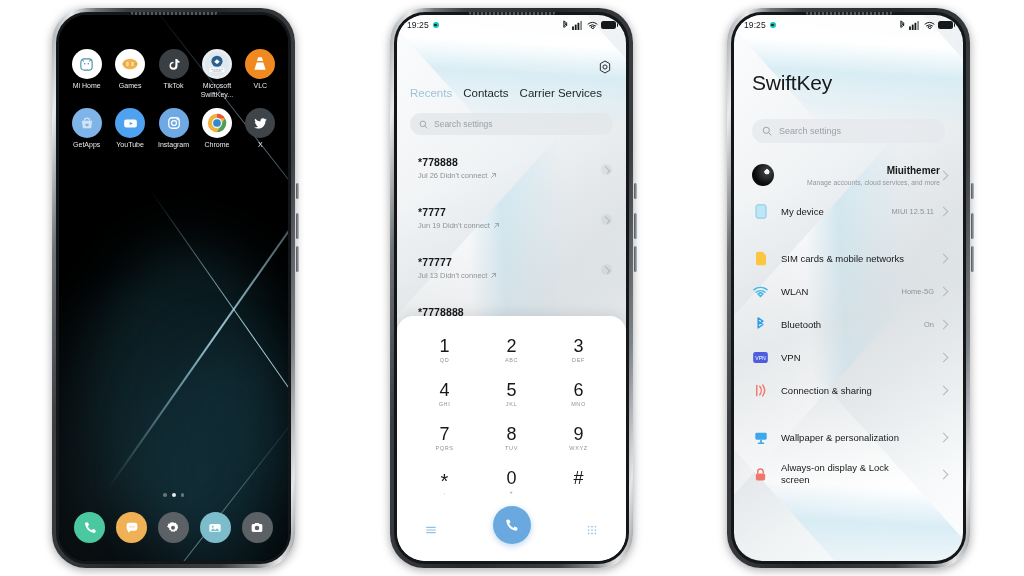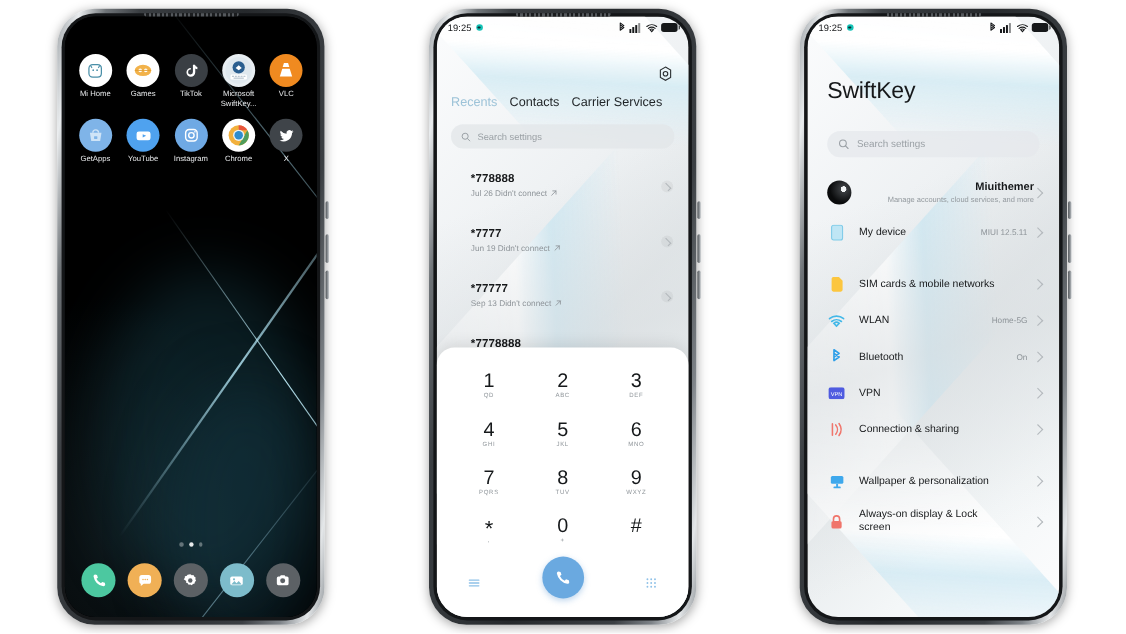--- a/index.html
+++ b/index.html
@@ -120,21 +120,21 @@
   .tabs{ position:absolute; top:72px; left:13px; right:10px; display:flex; gap:11px; align-items:baseline;}
   .tab{ font-size:11.5px; color:#1f2326; white-space:nowrap; }
   .tab.active{ color:#9dc3d8; }
   .searchbar{
     position:absolute; top:98px; left:13px; right:13px; height:22px;
     background:rgba(225,229,232,.75); border-radius:11px;
     display:flex; align-items:center; gap:6px; padding:0 9px;
   }
   .searchbar .ph{ font-size:8.5px; color:#9aa0a5; }
   .calls{ position:absolute; top:132px; left:0; right:0; bottom:0; overflow:hidden;}
-  .call-row{ position:relative; height:50px; padding:9px 13px 0 31px; }
+  .call-row{ position:relative; height:50px; padding:9px 13px 0 21px; }
   .call-num{ font-size:10.5px; color:#16181a; font-weight:700; letter-spacing:.1px;}
   .call-sub{ font-size:7.5px; color:#8d9398; margin-top:3px; display:flex; align-items:center; gap:3px;}
   .chev-sm{ position:absolute; right:14px; top:17px; width:11px;height:11px; border-radius:50%; background:rgba(0,0,0,.045); display:flex;align-items:center;justify-content:center;}
 
   .dialpad{
     position:absolute; left:0; right:0; bottom:0; height:245px;
     background:#fff; border-radius:16px 16px 26px 26px;
     box-shadow:0 -2px 14px rgba(0,0,0,.1);
     z-index:20; padding:12px 14px 10px 14px;
   }
@@ -436,21 +436,21 @@
                     <path d="M2.2 7.8L7.8 2.2M3.6 2.2h4.2v4.2" fill="none" stroke="#8d9398" stroke-width="1.1" stroke-linecap="round" stroke-linejoin="round"></path>
                   </svg>
               </div>
               <div class="chev-sm">
                   <div class="chev" style="width:4px;height:4px;border-width:1px;"></div>
                 </div>
             </div>
             <div class="call-row">
               <div class="call-num">*77777</div>
               <div class="call-sub">
-                <span>Sep 13 Didn't connect</span>
+                <span>Jul 13 Didn't connect</span>
                 <svg width="7" height="7" viewBox="0 0 10 10">
                     <path d="M2.2 7.8L7.8 2.2M3.6 2.2h4.2v4.2" fill="none" stroke="#8d9398" stroke-width="1.1" stroke-linecap="round" stroke-linejoin="round"></path>
                   </svg>
               </div>
               <div class="chev-sm">
                   <div class="chev" style="width:4px;height:4px;border-width:1px;"></div>
                 </div>
             </div>
             <div class="call-row">
               <div class="call-num">*7778888</div>

